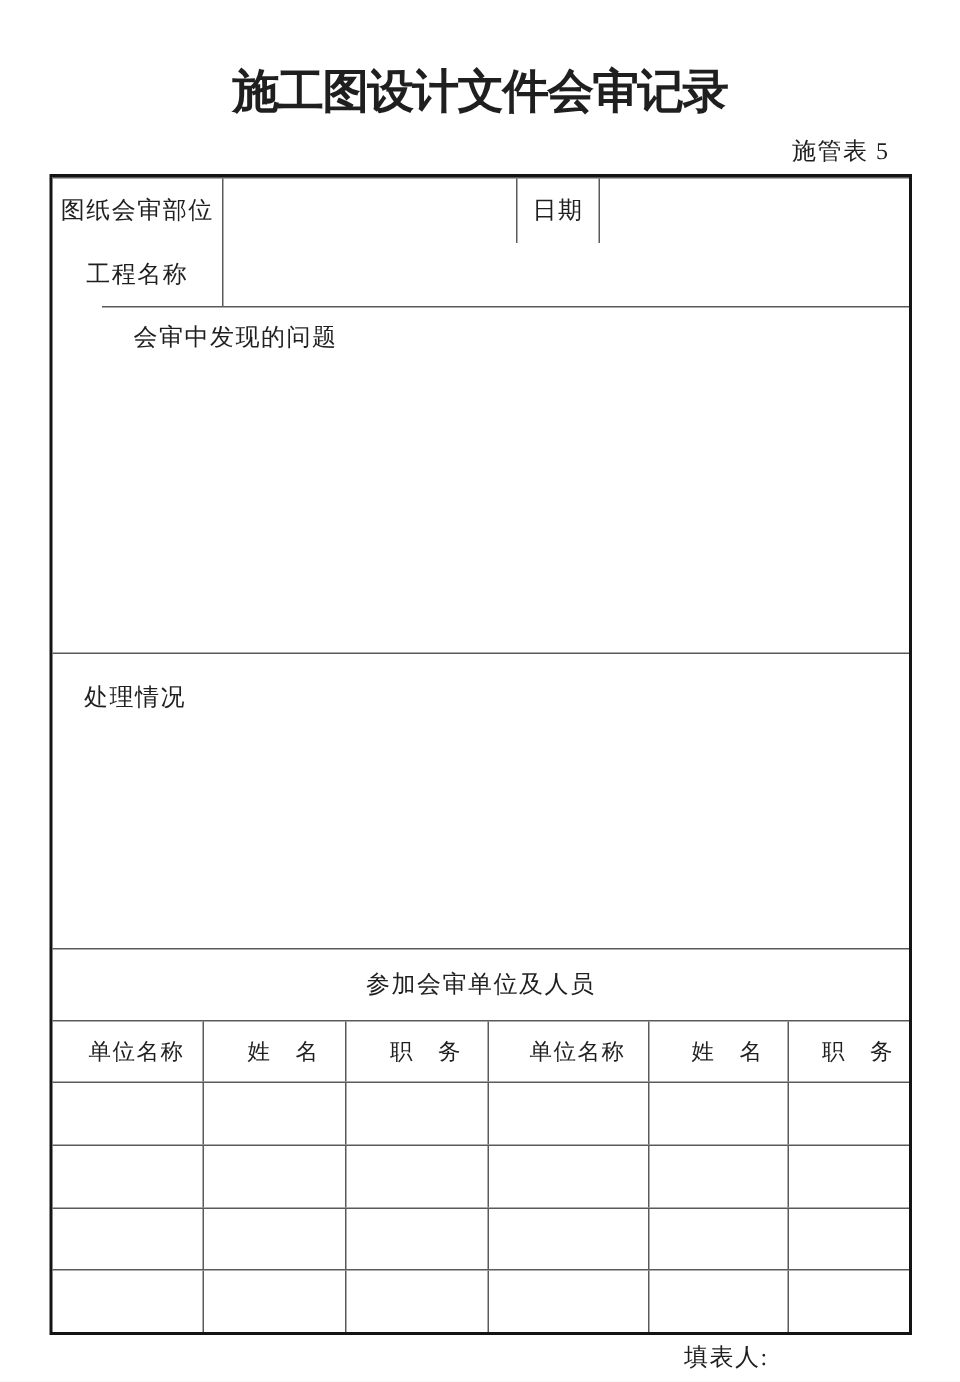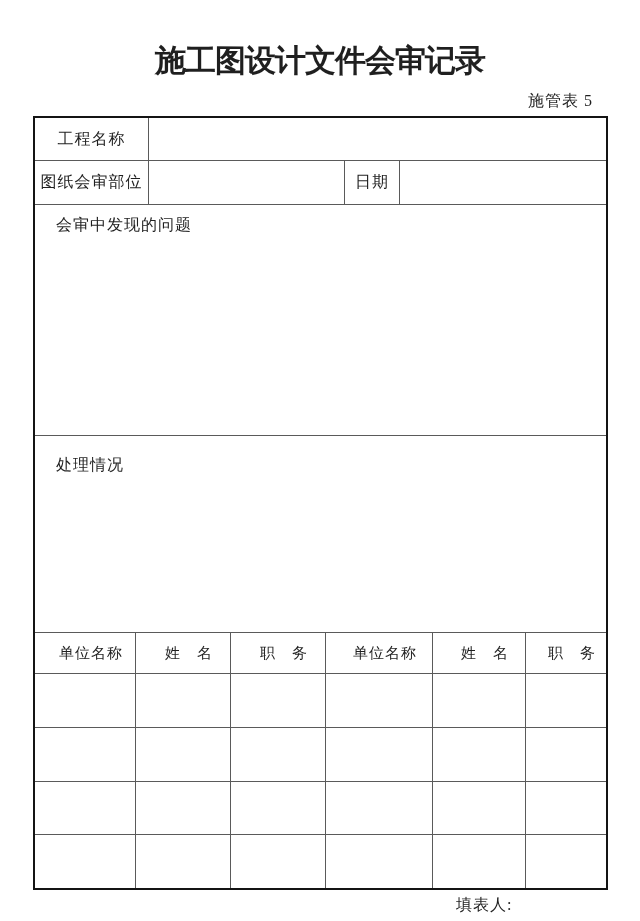--- a/index.html
+++ b/index.html
@@ -46,21 +46,21 @@
   .r2{height:44px;}
   .label-cell{width:114px;font-size:16px;letter-spacing:1px;}
   .date-cell{width:55px;font-size:16px;letter-spacing:1px;}
   .val-1{width:196px;}
   .grow{flex:1 1 auto;}
   .block{
     box-sizing:border-box;flex:0 0 auto;
     padding:10px 0 0 21px;
     font-size:16px;letter-spacing:1px;
   }
-  .b-issues{height:231px;}
+  .b-issues{height:231px;margin-left:33px;}
   .b-handling{height:197px;padding-top:19px;}
   .band{
     height:47px;
     display:flex;align-items:center;justify-content:center;
     font-size:16px;letter-spacing:1px;
   }
   .hrow{height:41px;}
   .prow{flex:1 1 auto;display:flex;box-sizing:border-box;}
   .pcell{
     box-sizing:border-box;
@@ -83,40 +83,41 @@
 <body>
 
 <div class="page">
 
   <div class="title">施工图设计文件会审记录</div>
 
   <div class="form-number">施管表 5</div>
 
   <div class="form">
 
-    <div class="row r1">
-      <div class="cell center br label-cell">工程名称</div>
-      <div class="cell grow"></div>
-    </div>
-
     <div class="row r2 bt">
       <div class="cell center br label-cell">图纸会审部位</div>
       <div class="cell br val-1"></div>
       <div class="cell center br date-cell">日期</div>
+      <div class="cell grow"></div>
+    </div>
+
+    <div class="row r1">
+      <div class="cell center br label-cell">工程名称</div>
       <div class="cell grow"></div>
     </div>
 
     <div class="block b-issues bt">
       <span>会审中发现的问题</span>
     </div>
 
     <div class="block b-handling bt">
       <span>处理情况</span>
     </div>
 
+    <div class="band bt">参加会审单位及人员</div>
 
     <div class="row hrow bt">
       <div class="pcell c1">单位名称</div>
       <div class="pcell c2">姓　名</div>
       <div class="pcell c3">职　务</div>
       <div class="pcell c4">单位名称</div>
       <div class="pcell c5">姓　名</div>
       <div class="pcell c6">职　务</div>
     </div>
 

